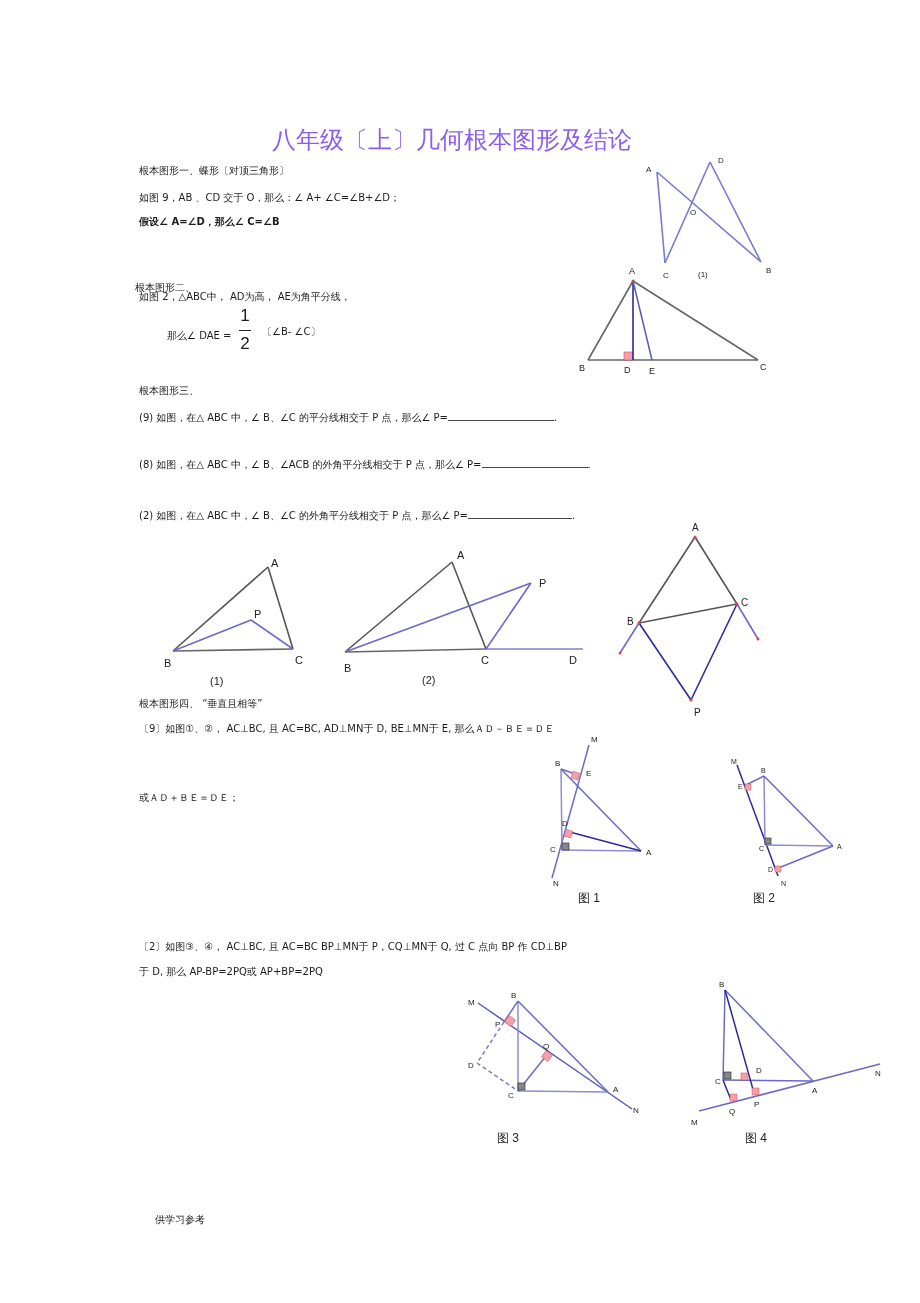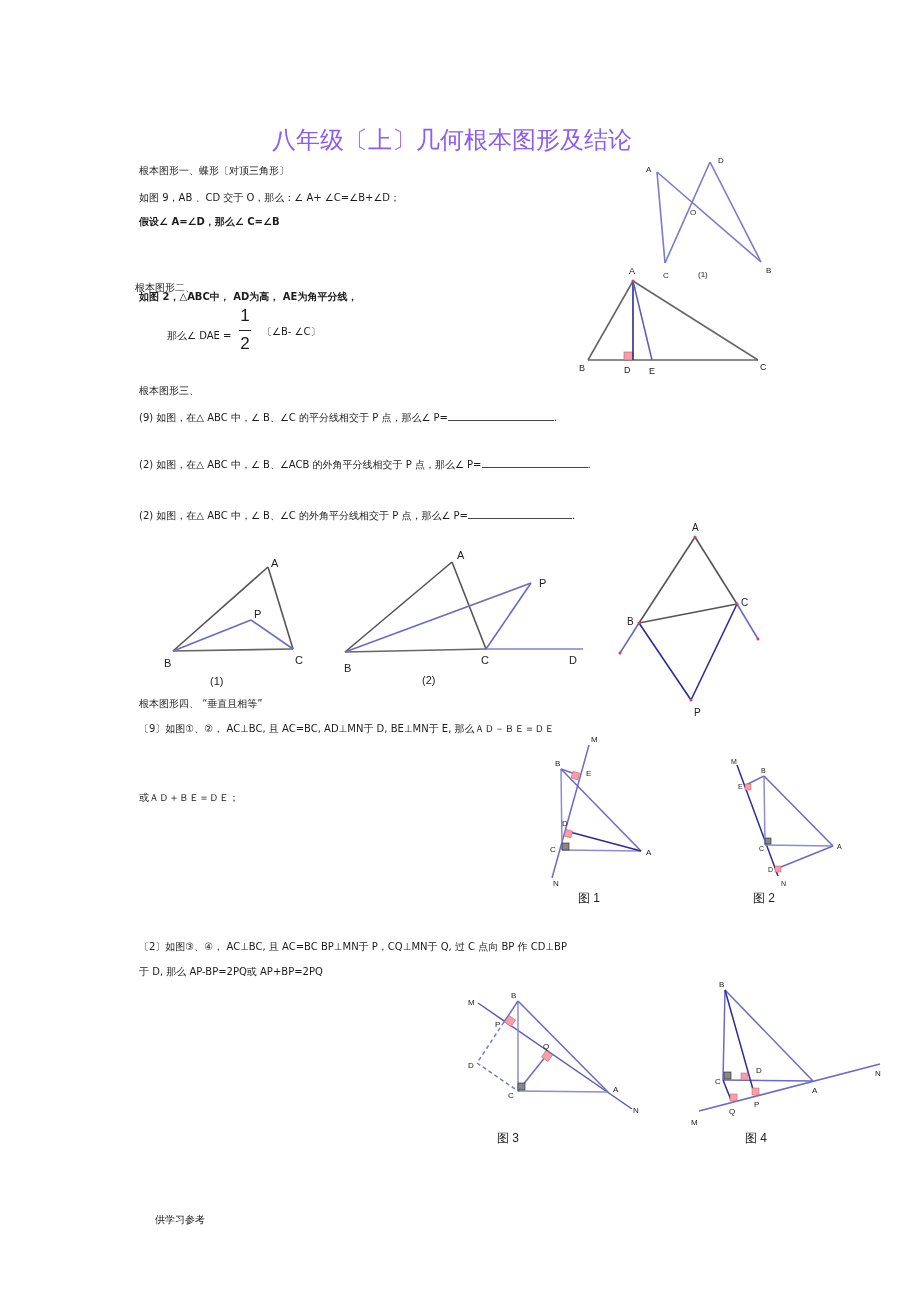--- a/index.html
+++ b/index.html
@@ -33,21 +33,21 @@
   </g>
   <text x="646" y="172" font-size="8">A</text>
   <text x="718" y="163" font-size="8">D</text>
   <text x="690" y="215" font-size="8">O</text>
   <text x="663" y="278" font-size="8">C</text>
   <text x="698" y="277" font-size="8">(1)</text>
   <text x="766" y="273" font-size="8">B</text>
 </svg>
 
 <div class="abs t" style="left:135px; top:263px;margin-top:17px;">根本图形二、</div>
-<div class="abs t" style="left:139px; top:289px;font-weight:bold;">如图 2，△ABC中， AD为高， AE为角平分线，</div>
+<div class="abs t" style="left:139px; top:289px;">如图 2，△ABC中， AD为高， AE为角平分线，</div>
 <div class="abs t" style="left:139px; top:328px;margin-left:28px;">那么∠ DAE =</div>
 <div class="frac" style="left:238px; top:306px;">1</div>
 <div class="fracbar" style="left:239px; top:330px;"></div>
 <div class="frac" style="left:238px; top:334px;">2</div>
 <div class="abs t" style="left:262px; top:324px;">〔∠B- ∠C〕</div>
 
 <svg style="left:0; top:0;" width="920" height="1303">
   <g fill="none">
     <line x1="633" y1="281" x2="588" y2="360" stroke="#666" stroke-width="1.6"></line>
     <line x1="633" y1="281" x2="758" y2="360" stroke="#666" stroke-width="1.6"></line>
@@ -62,21 +62,21 @@
   <text x="624" y="373" font-size="9">D</text>
   <text x="649" y="374" font-size="9">E</text>
   <text x="760" y="370" font-size="9">C</text>
 </svg>
 
 <div class="abs t" style="left:139px; top:383px;">根本图形三、</div>
 <div class="abs t" style="left:139px; top:408px;">
   <span>(9) 如图，在△  ABC  中，∠ B、∠C 的平分线相交于    P 点，那么∠  P=</span><span class="blank" style="width:106px;"></span><span>.</span>
 </div>
 <div class="abs t" style="left:139px; top:455px;">
-  <span>(2) 如图，在△  ABC  中，∠ B、∠ACB  的外角平分线相交于    P 点，那么∠  P=</span><span class="blank" style="width:106px;"></span><span>.</span>
+  <span>(8) 如图，在△  ABC  中，∠ B、∠ACB  的外角平分线相交于    P 点，那么∠  P=</span><span class="blank" style="width:106px;"></span><span>.</span>
 </div>
 <div class="abs t" style="left:139px; top:506px;">
   <span>(2)  如图，在△  ABC  中，∠ B、∠C 的外角平分线相交于    P 点，那么∠  P=</span><span class="blank" style="width:104px;"></span><span>.</span>
 </div>
 
 <svg style="left:0; top:0;" width="920" height="1303">
 
   <g fill="none" stroke-width="1.6">
     <line x1="173" y1="651" x2="268" y2="567" stroke="#555"></line>
     <line x1="268" y1="567" x2="293" y2="649" stroke="#555"></line>

